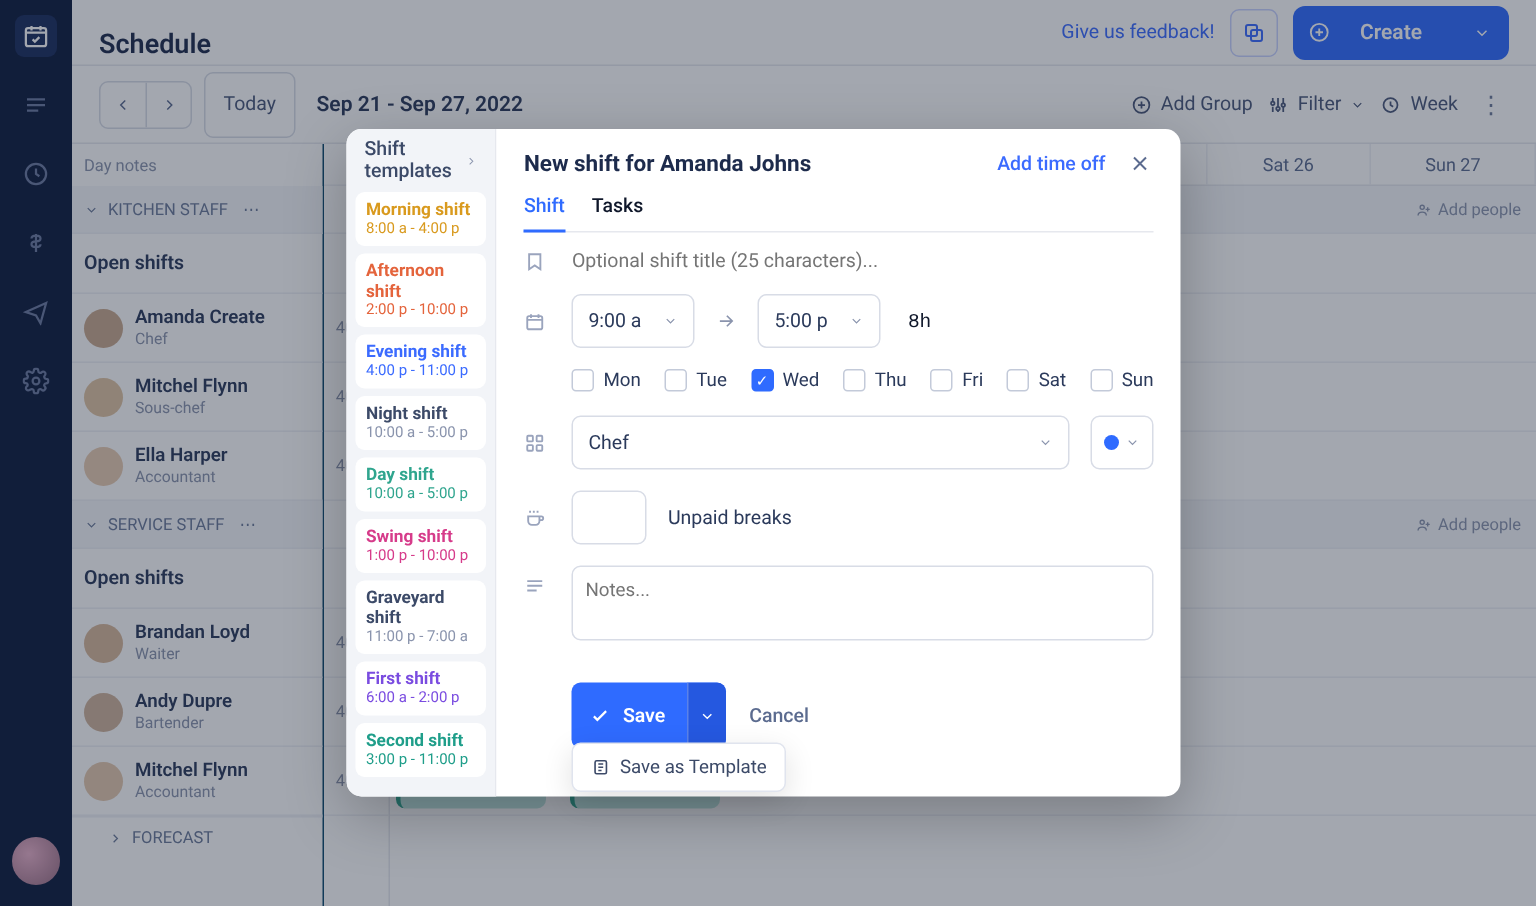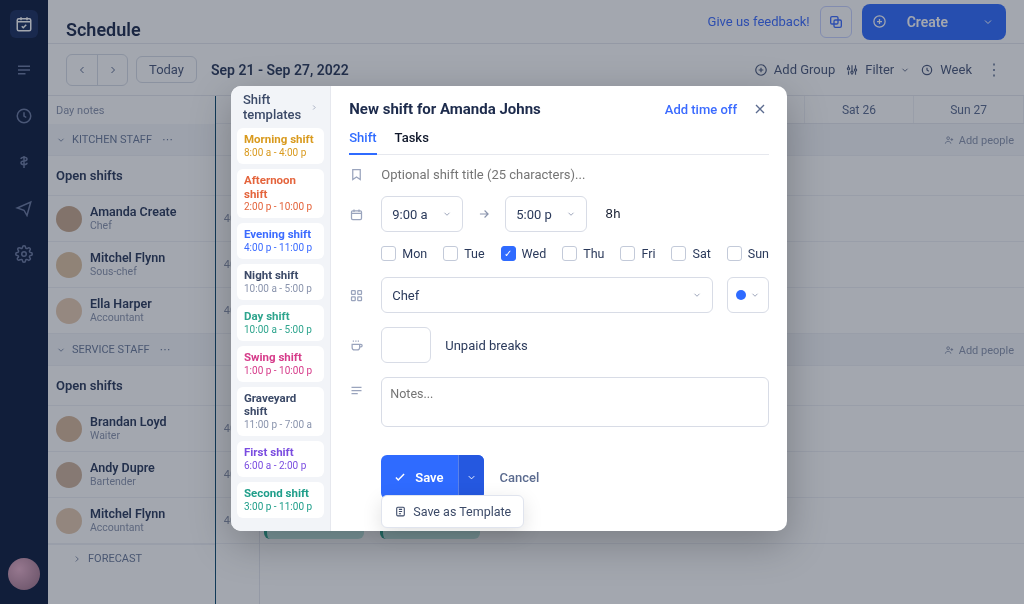--- a/index.html
+++ b/index.html
@@ -19,21 +19,21 @@
 .feedback { font-size: 13px; color: #3b6bff; }
 .icon-btn { width: 32px; height: 32px; border: 1px solid #c9d3ff; border-radius: 6px; display: flex; align-items: center; justify-content: center; color: #3b6bff; }
 .create-btn { background: #2f6bff; color: #fff; border-radius: 8px; height: 36px; display: flex; align-items: center; padding: 0 12px 0 10px; font-size: 14px; font-weight: 600; gap: 20px; }
 .create-btn .caret { margin-left: 14px; }
 
 
 .toolbar { height: 52px; background: #fff; display: flex; align-items: center; padding: 0 18px; border-bottom: 1px solid #e6e8ee; gap: 8px; }
 .nav-btns { display: flex; border: 1px solid #d8dce6; border-radius: 6px; overflow: hidden; }
 .nav-btns span { width: 30px; height: 30px; display: flex; align-items: center; justify-content: center; color: #5b6b8f; }
 .nav-btns span + span { border-left: 1px solid #d8dce6; }
-.today-btn, .tool-chip { height: 27px; border: 1px solid #d8dce6; border-radius: 6px; padding: 0 12px; display: flex; align-items: center; color: #4a587a; font-size: 13px; background: #fff; }
+.today-btn, .tool-chip { height: 44px; border: 1px solid #d8dce6; border-radius: 6px; padding: 0 12px; display: flex; align-items: center; color: #4a587a; font-size: 13px; background: #fff; }
 .date-range { font-size: 14px; color: #2b3a5b; font-weight: 600; margin-left: 6px; }
 .toolbar .right { margin-left: auto; display: flex; align-items: center; gap: 10px; }
 .tool-link { display: flex; align-items: center; gap: 6px; color: #4a587a; font-size: 13px; }
 .kebab { color: #6b7a99; padding: 0 4px; }
 
 
 .board { flex: 1; display: flex; overflow: hidden; background: #fff; }
 .left-col { width: 168px; border-right: 1px solid #0c4a6e; display: flex; flex-direction: column; }
 .day-notes { height: 28px; font-size: 11px; color: #8a94ad; display: flex; align-items: center; padding-left: 8px; }
 .section-head { height: 32px; background: #f5f7fb; display: flex; align-items: center; padding: 0 8px; font-size: 11px; color: #6b7a99; gap: 6px; border-bottom: 1px solid #eef0f5; }

